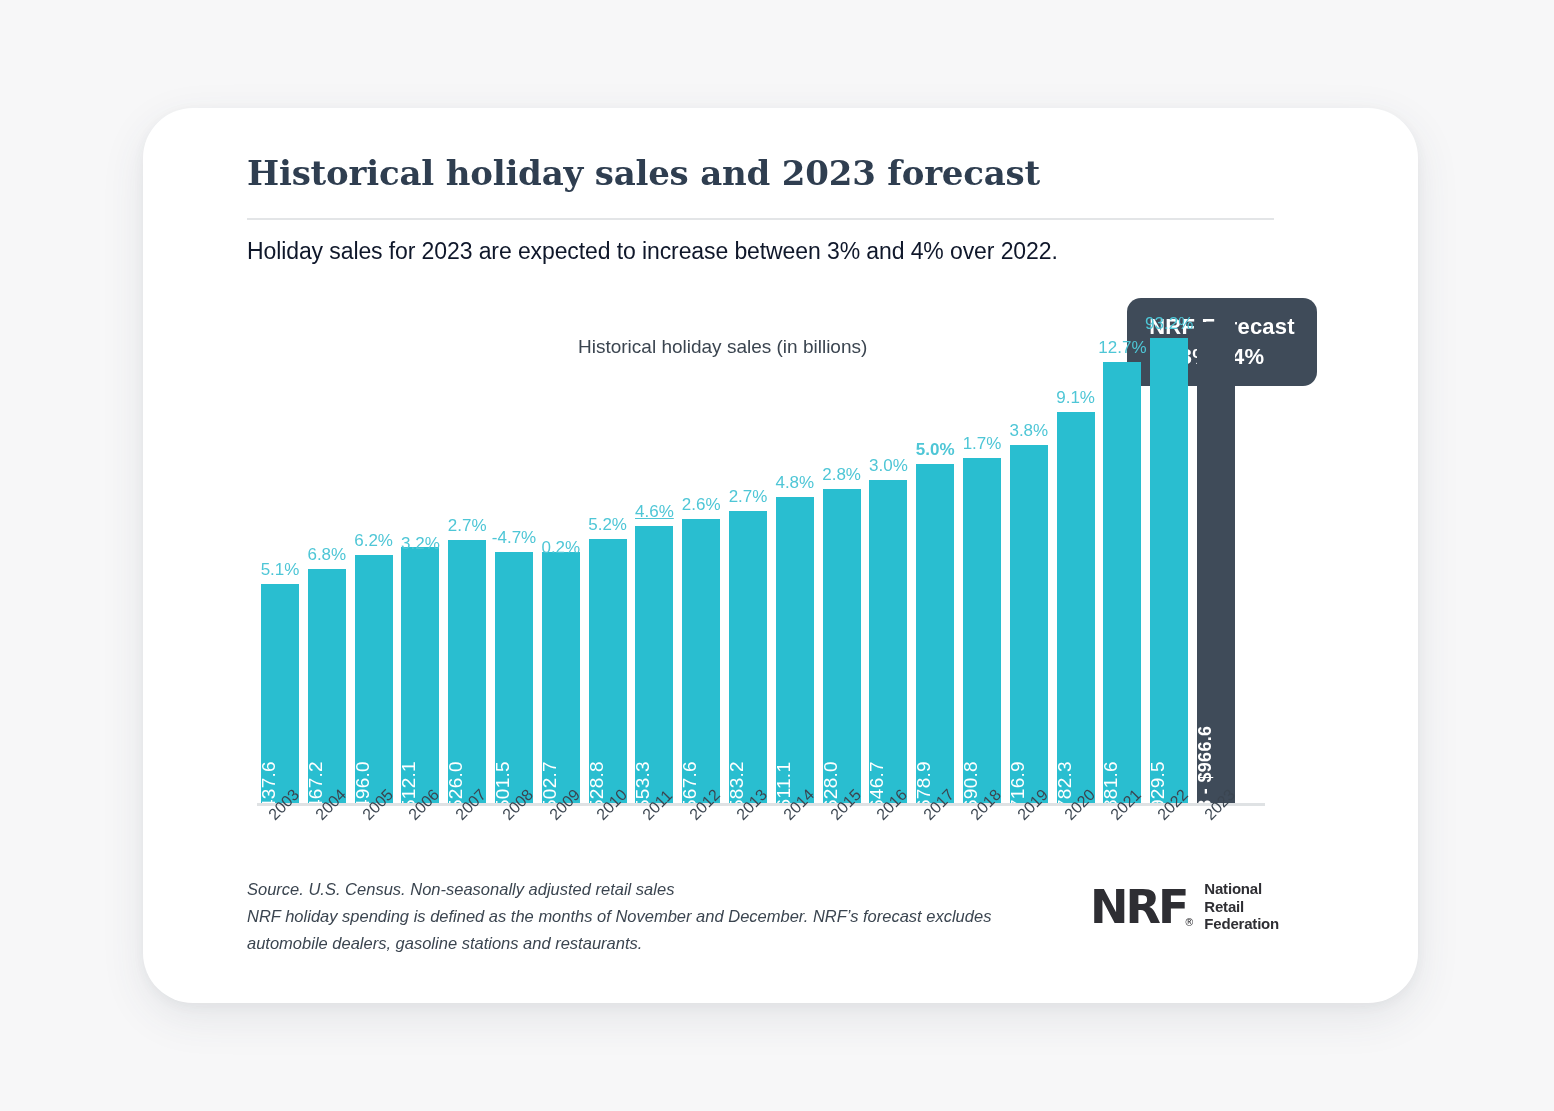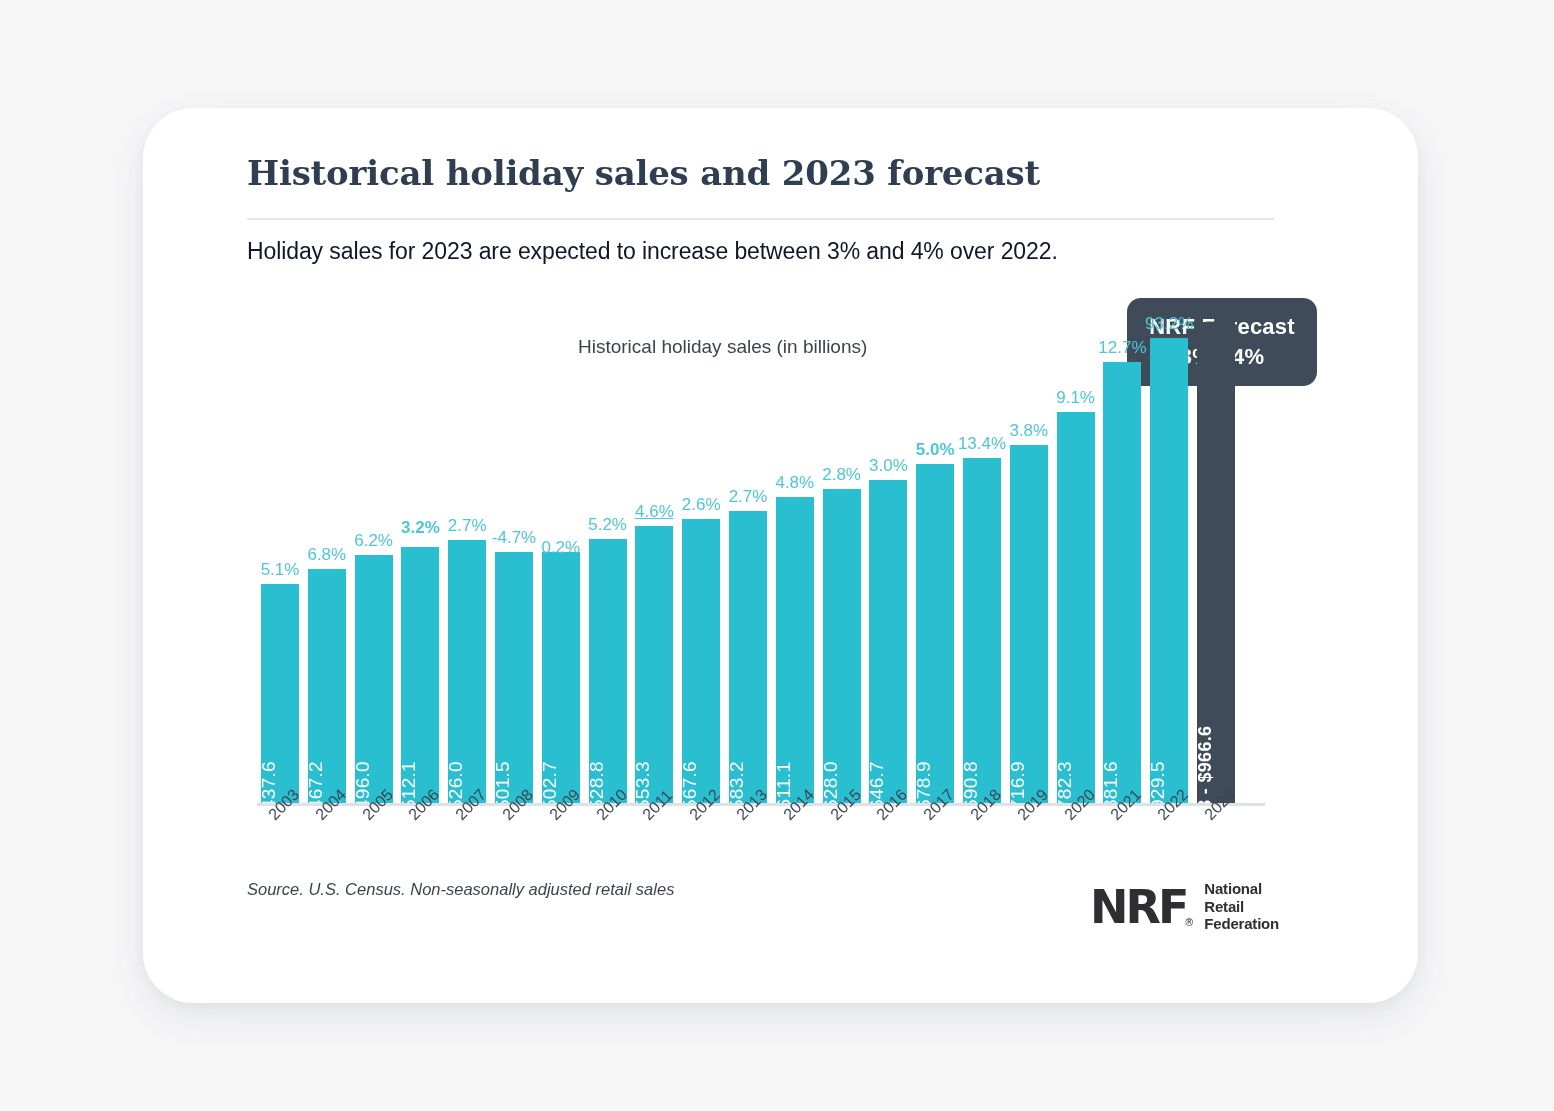--- a/index.html
+++ b/index.html
@@ -266,21 +266,21 @@
           <div class="bar-col" style="left: 93.6px; height: 520px;">
             <div class="bar-rect" style="height: 248px;">
               <div class="value-label">$496.0</div>
             </div>
             <div class="pct-label" style="bottom: 252px;">6.2%</div>
           </div>
           <div class="bar-col" style="left: 140.4px; height: 520px;">
             <div class="bar-rect" style="height: 256.05px;">
               <div class="value-label">$512.1</div>
             </div>
-            <div class="pct-label" style="bottom: 265px; font-weight: bold;">3.2%</div>
+            <div class="pct-label" style="bottom: 249px;">3.2%</div>
           </div>
           <div class="bar-col" style="left: 187.2px; height: 520px;">
             <div class="bar-rect" style="height: 263px;">
               <div class="value-label">$526.0</div>
             </div>
             <div class="pct-label" style="bottom: 267px;">2.7%</div>
           </div>
           <div class="bar-col" style="left: 234px; height: 520px;">
             <div class="bar-rect" style="height: 250.75px;">
               <div class="value-label">$501.5</div>
@@ -338,21 +338,21 @@
           <div class="bar-col" style="left: 655.2px; height: 520px;">
             <div class="bar-rect" style="height: 339.45px;">
               <div class="value-label">$678.9</div>
             </div>
             <div class="pct-label" style="bottom: 343.45px; font-weight: bold;">5.0%</div>
           </div>
           <div class="bar-col" style="left: 702px; height: 520px;">
             <div class="bar-rect" style="height: 345.4px;">
               <div class="value-label">$690.8</div>
             </div>
-            <div class="pct-label" style="bottom: 349.4px;">13.4%</div>
+            <div class="pct-label" style="bottom: 349.4px;">1.7%</div>
           </div>
           <div class="bar-col" style="left: 748.8px; height: 520px;">
             <div class="bar-rect" style="height: 358.45px;">
               <div class="value-label">$716.9</div>
             </div>
             <div class="pct-label" style="bottom: 362.45px;">3.8%</div>
           </div>
           <div class="bar-col" style="left: 795.6px; height: 520px;">
             <div class="bar-rect" style="height: 391.15px;">
               <div class="value-label">$782.3</div>
@@ -398,20 +398,21 @@
           <div class="year-label" style="left: 766.8px;">2019</div>
           <div class="year-label" style="left: 813.6px;">2020</div>
           <div class="year-label" style="left: 860.4px;">2021</div>
           <div class="year-label" style="left: 907.2px;">2022</div>
           <div class="year-label" style="left: 954px;">2023</div>
         </div>
     </div>
 
     <div class="footnotes">
       <div class="footnote">Source. U.S. Census. Non-seasonally adjusted retail sales</div>
+      <div class="footnote wrapline">NRF holiday spending is defined as the months of November and December. NRF’s forecast excludes automobile dealers, gasoline stations and restaurants.</div>
     </div>
 
     <div class="nrf-logo">
       <div class="nrf-mark">
         <span>NRF</span><span class="nrf-reg">®</span>
       </div>
       <div class="nrf-words">
         <span class="nrf-word">National</span>
         <span class="nrf-word">Retail</span>
         <span class="nrf-word">Federation</span>

